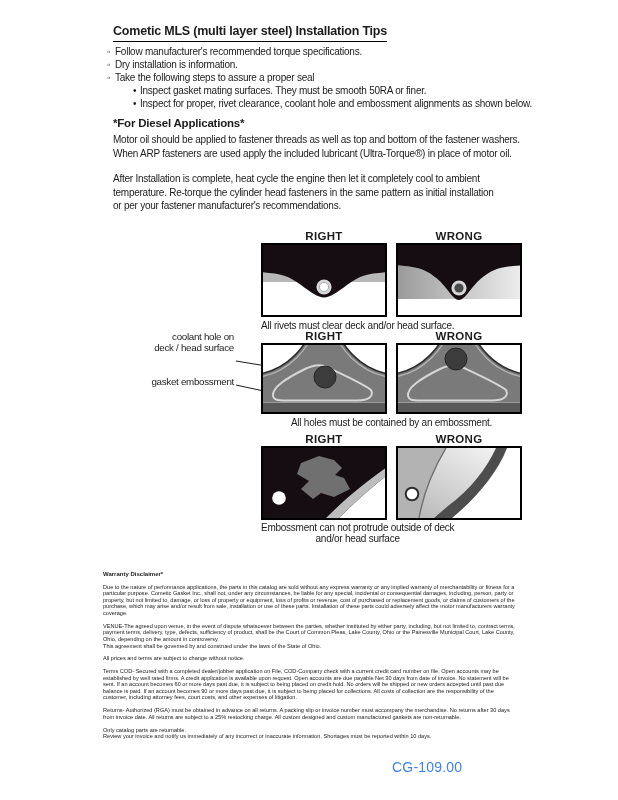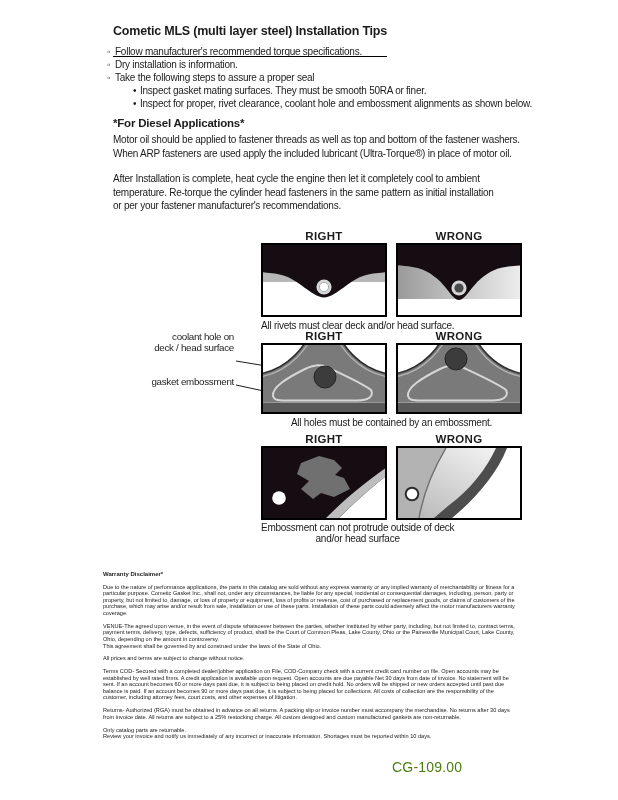--- a/index.html
+++ b/index.html
@@ -3,21 +3,21 @@
 <meta charset="utf-8">
 <style>
   html,body { margin:0; padding:0; background:#fff; }
   .page {
     position:relative; width:618px; height:800px; background:#ffffff;
     font-family:"Liberation Sans", sans-serif; color:#1c1c1c; overflow:hidden;
   }
   .title {
     position:absolute; left:113px; top:24px;
     font-size:12.5px; font-weight:bold; letter-spacing:-0.2px;
-    border-bottom:1.5px solid #000; padding-bottom:18px;
+    border-bottom:1.5px solid #000; padding-bottom:3px;
   }
   .tips { position:absolute; left:107px; top:45px; font-size:10px; letter-spacing:-0.25px; }
   .tip { display:flex; line-height:13px; }
   .tip .marker { width:8px; flex:none; }
   .tip.sub { margin-left:26px; }
   .tip.sub .marker { width:7px; }
   .diesel-heading { position:absolute; left:113px; top:117px; font-size:11.5px; font-weight:bold; letter-spacing:-0.2px; }
   .para { position:absolute; left:113px; width:430px; font-size:10px; line-height:13.5px; letter-spacing:-0.25px; white-space:pre-line; }
   .p1 { top:133px; }
   .p2 { top:165px;margin-top:7px; }
@@ -35,21 +35,21 @@
   .r3l { top:203px; } .r3p { top:216px; height:74px; }
   .cap3 { left:237px; top:292px; line-height:11px; white-space:pre-line;text-align:center; }
   .caption { position:absolute; font-size:10px; letter-spacing:-0.25px; }
   .callout { position:absolute; right:408px; text-align:right; font-size:9.8px; line-height:10.5px; letter-spacing:-0.3px; }
   .co1 { top:102px; } .co2 { top:147px; }
   .leaders { position:absolute; left:0; top:0; width:618px; height:320px; pointer-events:none; }
 
   .legal { position:absolute; left:103px; top:571px; width:413px; font-size:5.6px; line-height:6.6px; color:#222; }
   .legal-heading { font-size:6px; font-weight:bold; margin:0 0 6px 0; }
   .legal p { margin:0 0 6.2px 0; white-space:pre-line; }
-  .footer-code { position:absolute; left:392px; top:759px; font-size:14px; letter-spacing:0.2px; color:#4d7c0f; }
+  .footer-code { position:absolute; left:392px; top:759px; font-size:14px; letter-spacing:0.2px; color:#3b82f6; }
 </style>
 </head>
 <body>
 
 <div class="page">
 
   <div class="title">Cometic MLS (multi layer steel) Installation Tips</div>
 
   <div class="tips">
     <div class="tip">

